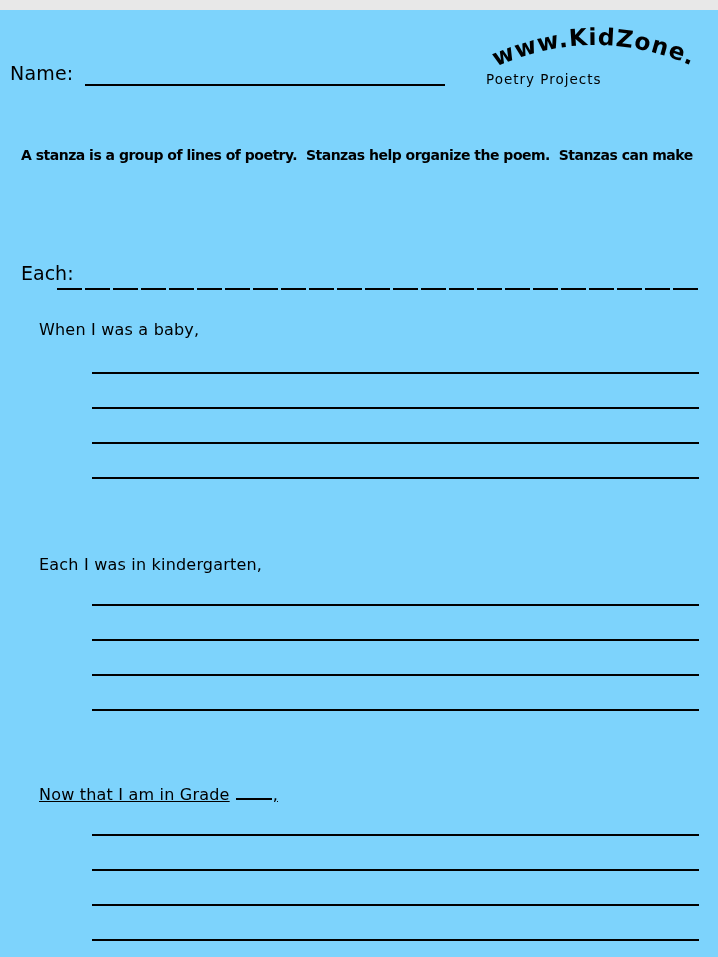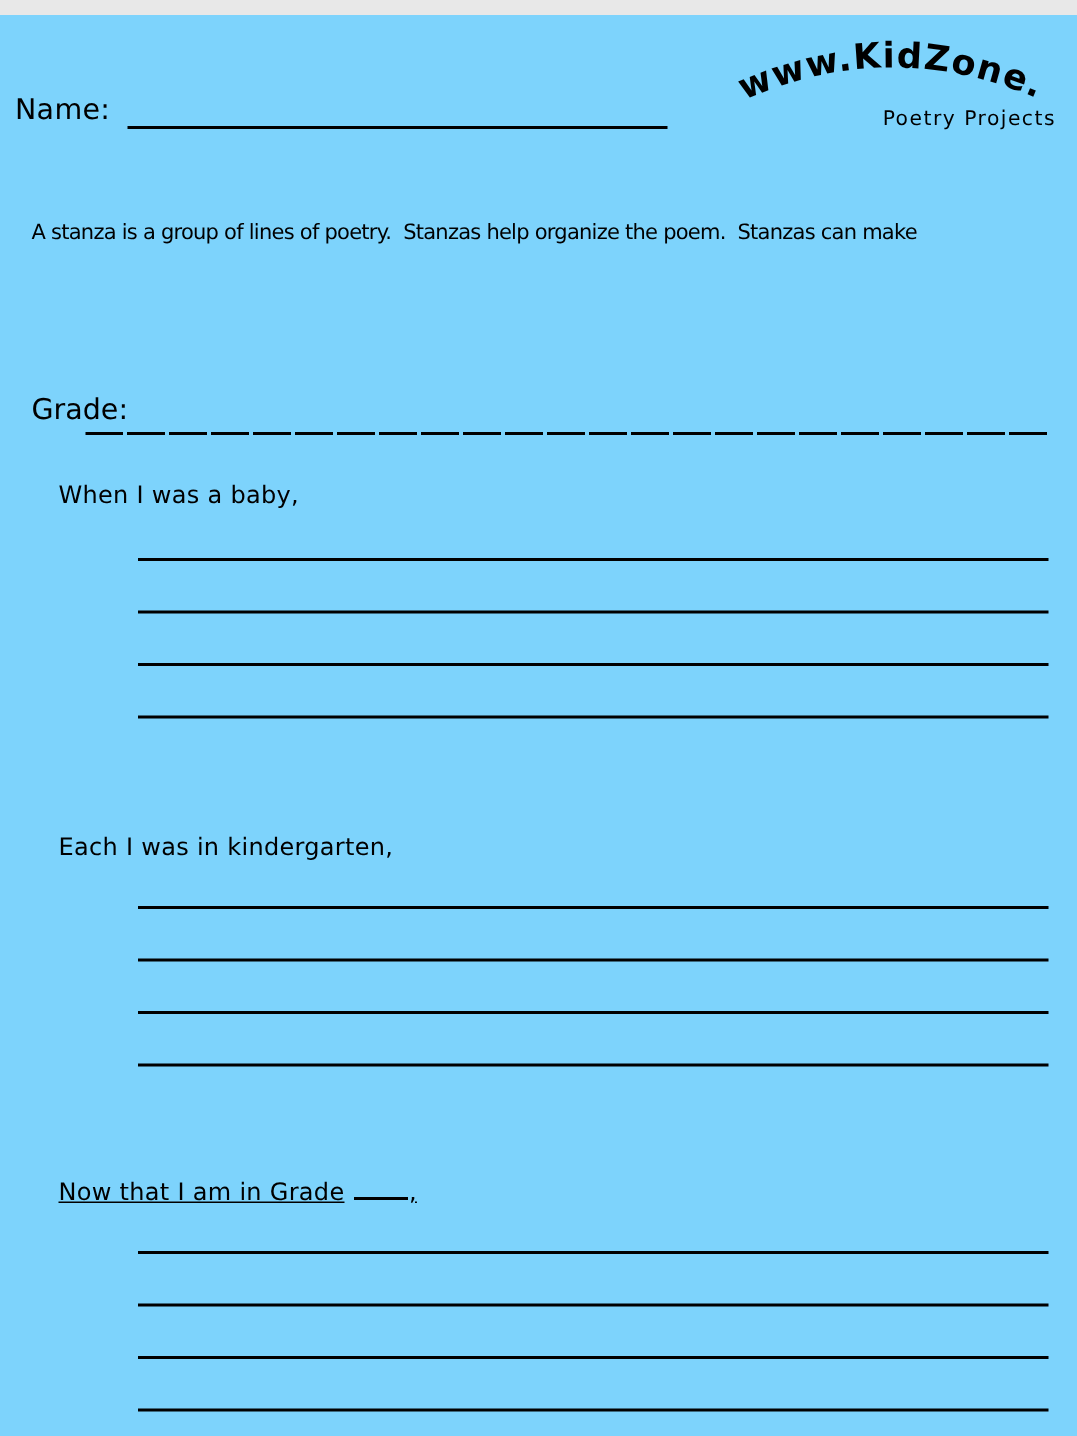--- a/index.html
+++ b/index.html
@@ -19,27 +19,27 @@
     position: absolute; left: 10px; top: 52px;
     font-size: 19px; letter-spacing: 0.2px;
   }
   .name-line {
     position: absolute; left: 85px; top: 74px;
     width: 360px; height: 2px; background: #000;
   }
   .logo-svg { position: absolute; left: 486px; top: 8px; width: 218px; height: 58px; }
   .logo-sub {
     position: absolute; left: 486px; top: 61px; width: 218px;
-    text-align: right; font-size: 13.5px; letter-spacing: 1px;
+    text-align: left; font-size: 13.5px; letter-spacing: 1px;
   }
 
   
   .para {
     position: absolute; left: 21px; width: 690px;
-    font-weight: normal; font-size: 14px; line-height: 19.5px;
+    font-weight: bold; font-size: 14px; line-height: 19.5px;
     letter-spacing: -0.5px; white-space: pre;
   }
   .para1 { top: 97px; }
   .para2 { top: 194px; }
 
   
   .title-label { position: absolute; left: 21px; top: 252px; font-size: 19px; }
   .title-line {
     position: absolute; left: 57px; top: 278px; width: 643px; height: 2px;
     background: repeating-linear-gradient(90deg, #000 0 25px, transparent 25px 28px);
@@ -76,21 +76,21 @@
       <textPath href="#logo-arc" startOffset="3%">www.KidZone.ws</textPath>
     </text>
   </svg>
   <div class="logo-sub">Poetry Projects</div>
 
   <div class="para para1">
     <div>A stanza is a group of lines of poetry.  Stanzas help organize the poem.  Stanzas can make</div>
   </div>
 
 
-  <span class="title-label">Grade:</span>
+  <span class="title-label">Each:</span>
   <div class="title-line"></div>
 
   <div class="prompt prompt-1">When I was a baby,</div>
   <div class="lines lines-1">
     <div class="wline"></div>
     <div class="wline"></div>
     <div class="wline"></div>
     <div class="wline"></div>
   </div>
 

